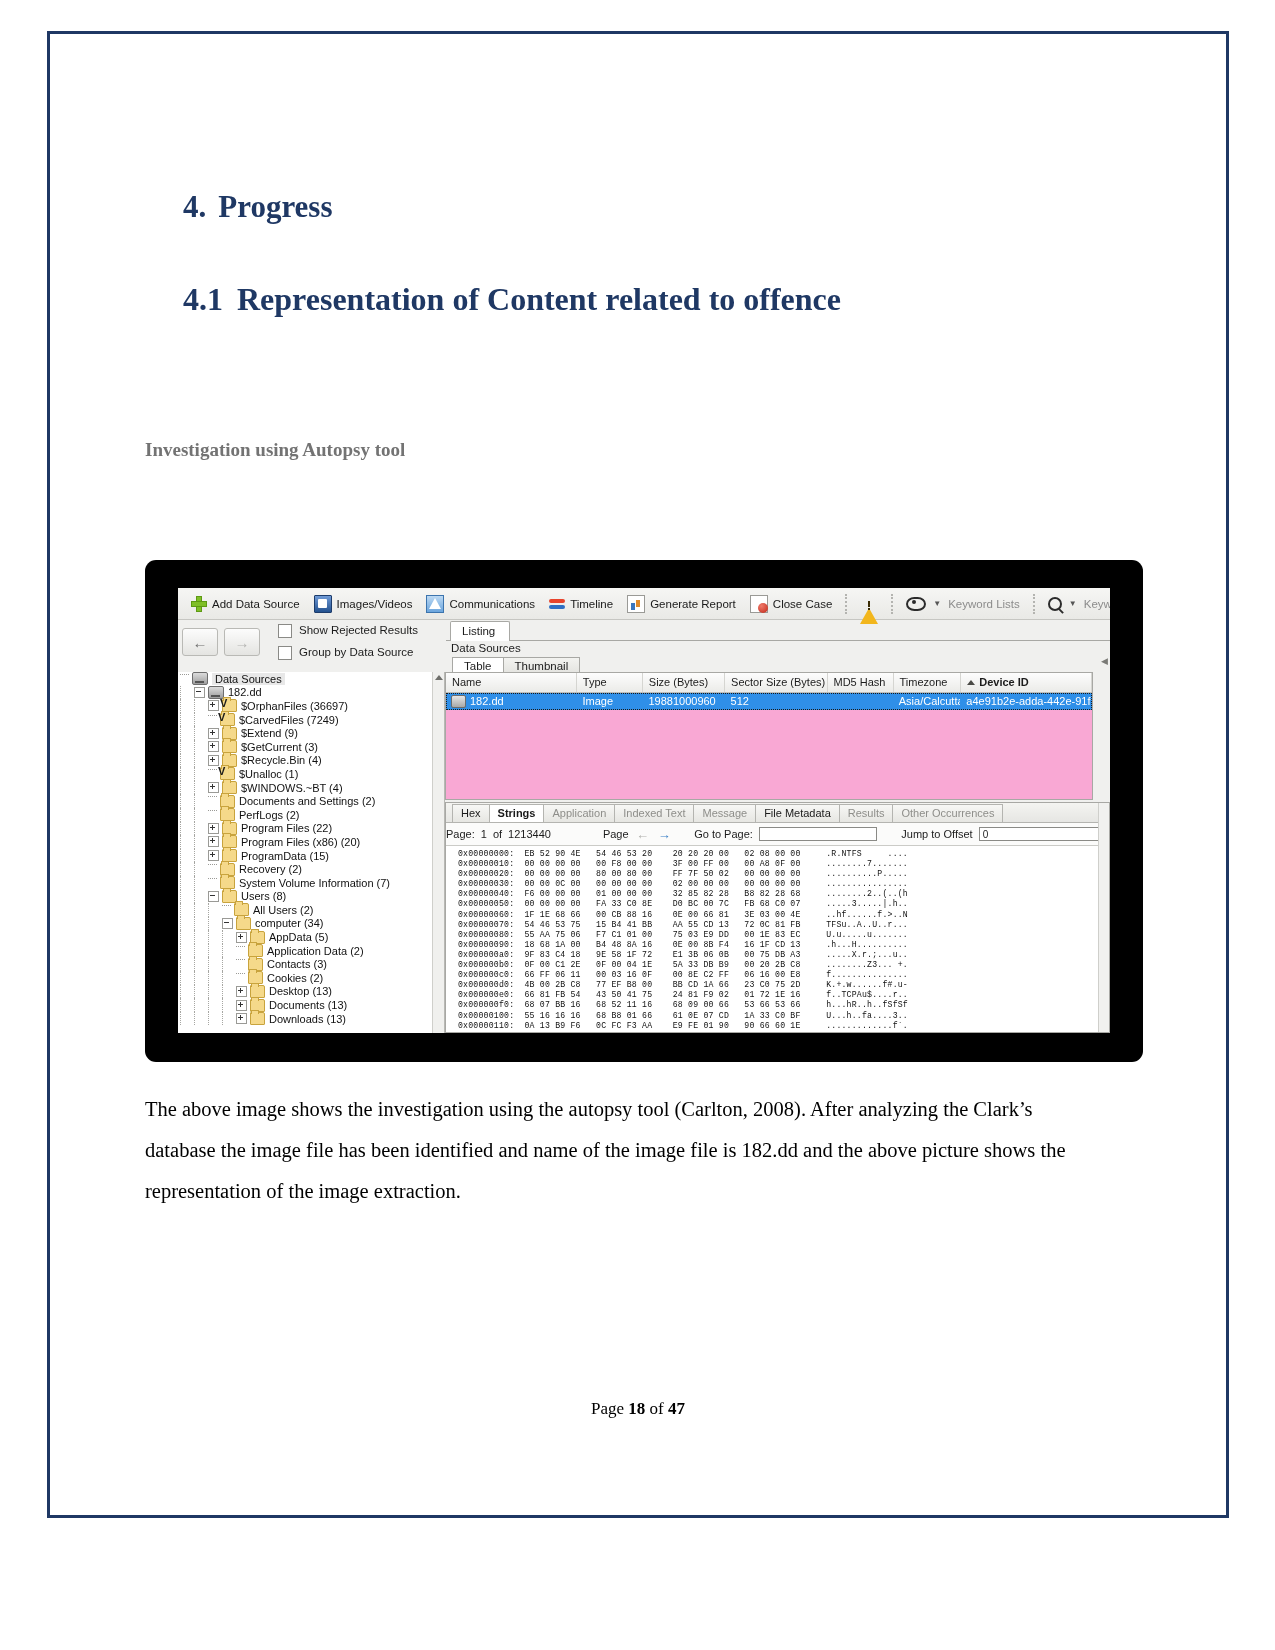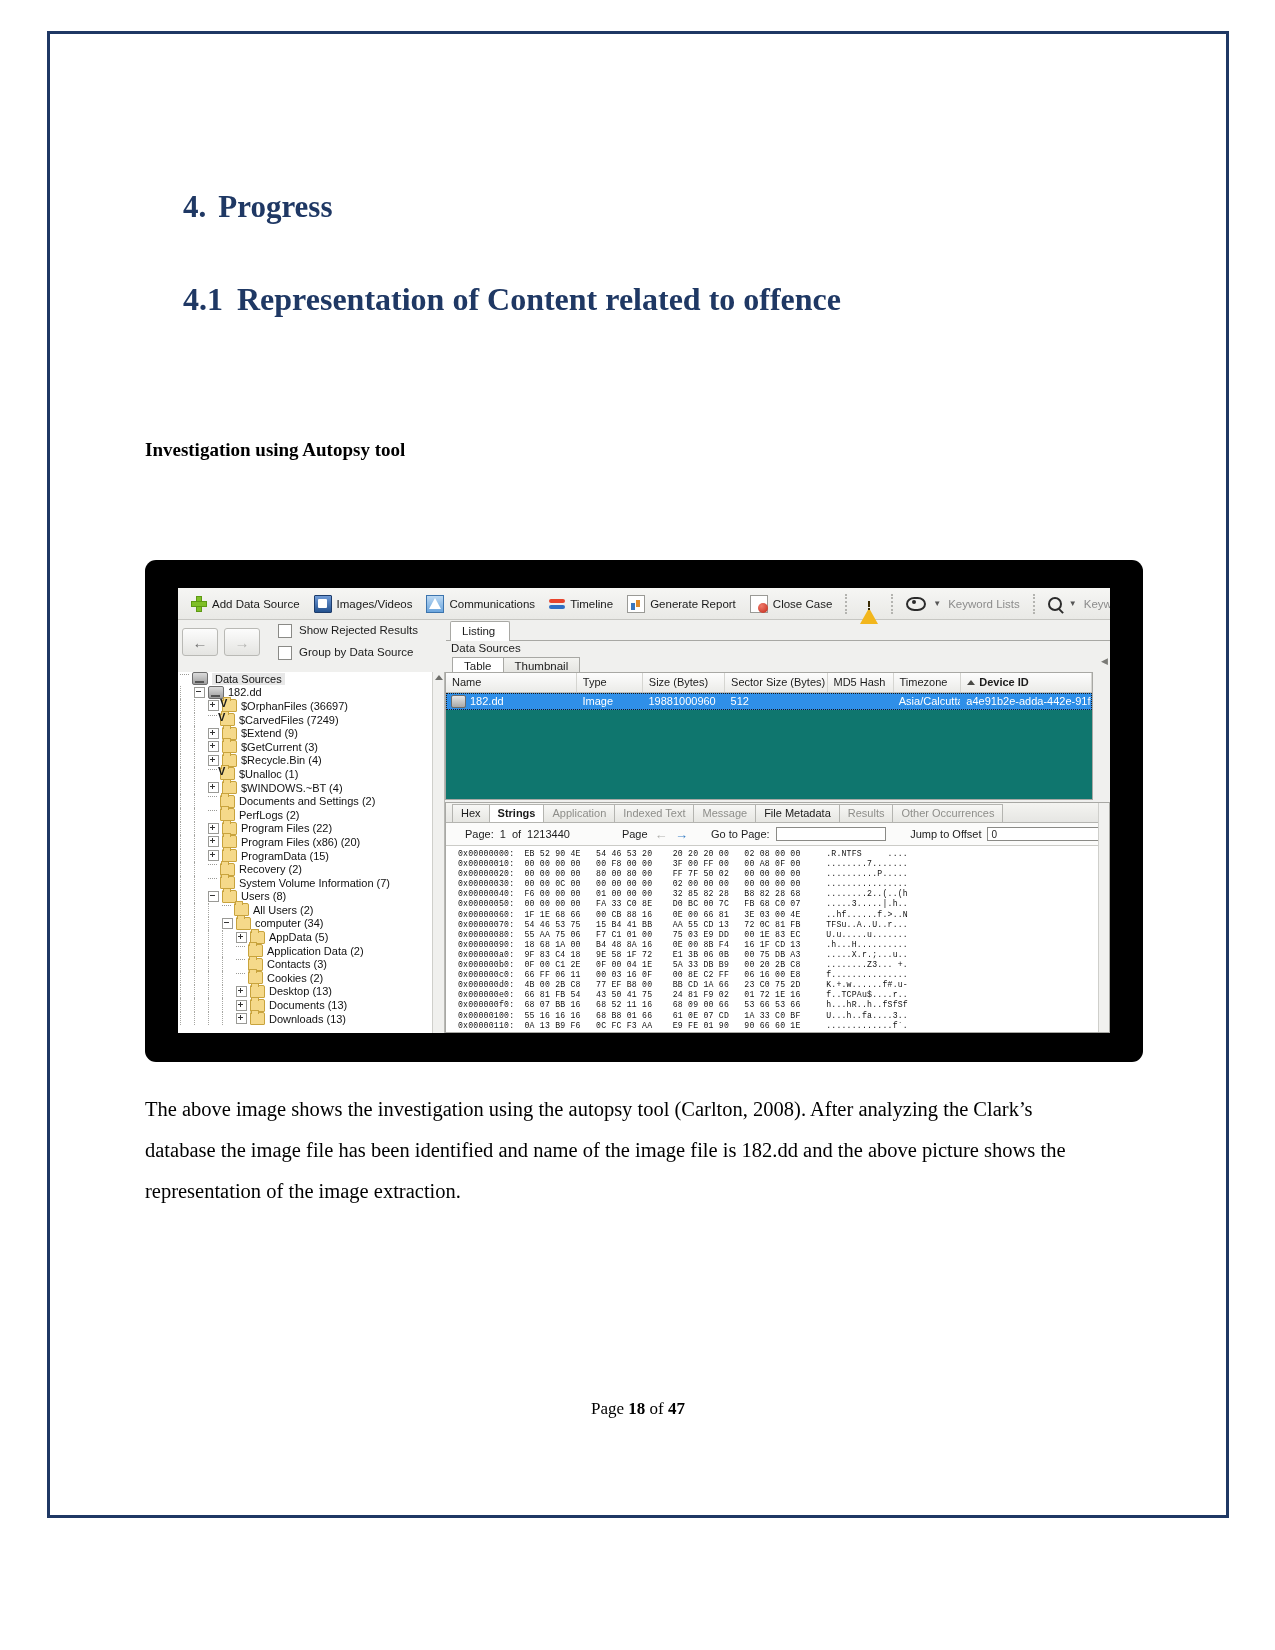--- a/index.html
+++ b/index.html
@@ -60,21 +60,21 @@
   }
   .h-section .num { margin-right: 14px; }
 
   .sub-title {
     position: absolute;
     left: 95px;
     top: 405px;
     font-family: "Liberation Serif", serif;
     font-size: 19px;
     font-weight: bold;
-    color: #000000;
+    color: #737373;
     white-space: nowrap;
   }
 
   
   .body-para {
     position: absolute;
     left: 95px;
     top: 1055px;
     width: 930px;
     font-family: "Liberation Serif", serif;
@@ -392,21 +392,21 @@
     position: absolute; left: 2px; top: 3px;
     width: 0; height: 0;
     border-left: 4px solid transparent; border-right: 4px solid transparent;
     border-bottom: 5px solid #6f6f6b;
   }
 
   
   .table-area {
     position: absolute; left: 267px; top: 84px;
     right: 17px; height: 128px;
-    background: #0f766e;
+    background: #f9a8d4;
     border: 1px solid #a8a8a4;
     box-sizing: border-box;
     overflow: hidden;
   }
   .tbl-head {
     display: flex; height: 19px;
     background: linear-gradient(#fdfdfd, #ebebe8);
     border-bottom: 1px solid #bdbdb9;
     font-size: 11px; align-items: center;
   }
@@ -465,21 +465,21 @@
     white-space: nowrap;
   }
   .vtab.enabled { color: #1a1a1a; }
   .vtab.active { background: #ffffff; color: #1a1a1a; font-weight: bold; }
 
   .page-bar {
     display: flex; align-items: center;
     height: 22px;
     border-bottom: 1px solid #cbcbc7;
     font-size: 11px;
-    padding-left: 19px;
+    padding-left: 0;
     background: #fbfbfa;
     gap: 6px;
   }
   .pb-label { white-space: nowrap; }
   .pb-arrow {
     width: 16px; height: 15px;
     display: flex; align-items: center; justify-content: center;
     font-size: 13px; color: #b0b0ac;
   }
   .pb-arrow.on { color: #3a7fc6; font-weight: bold; }

